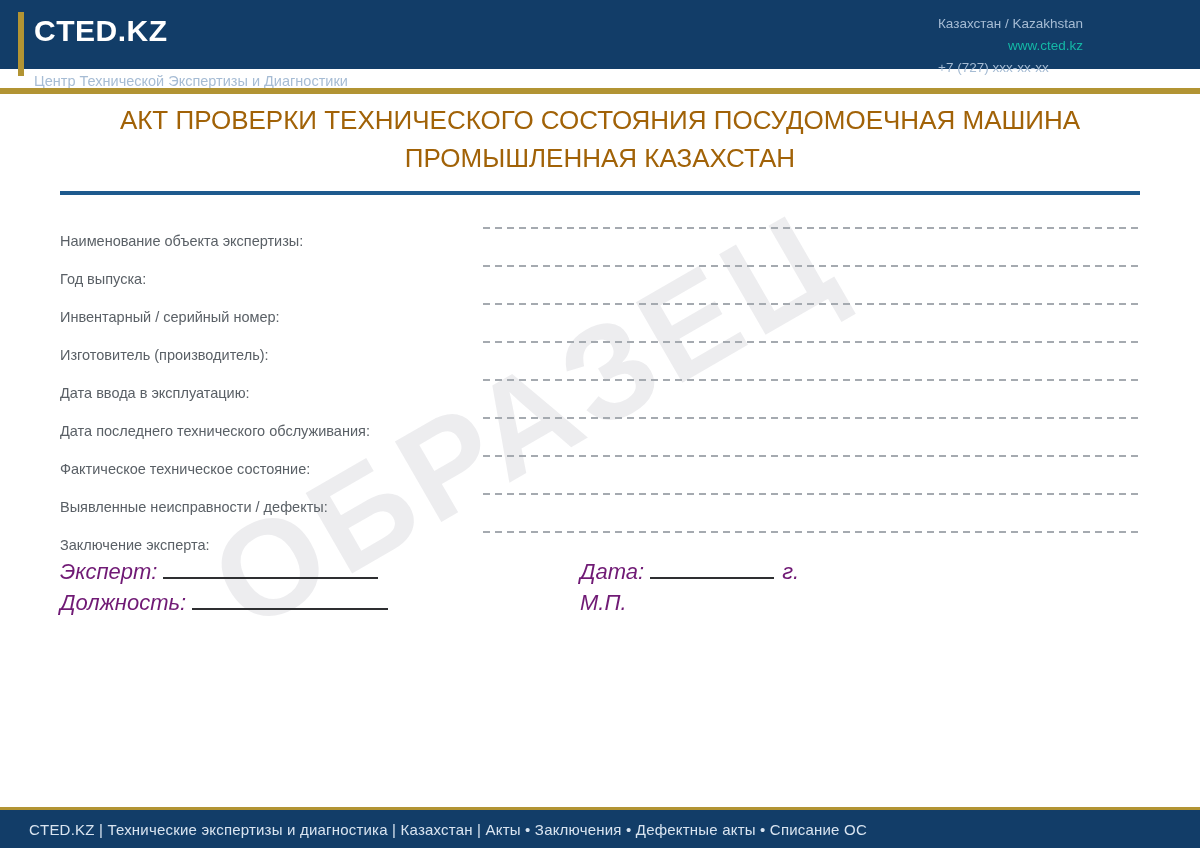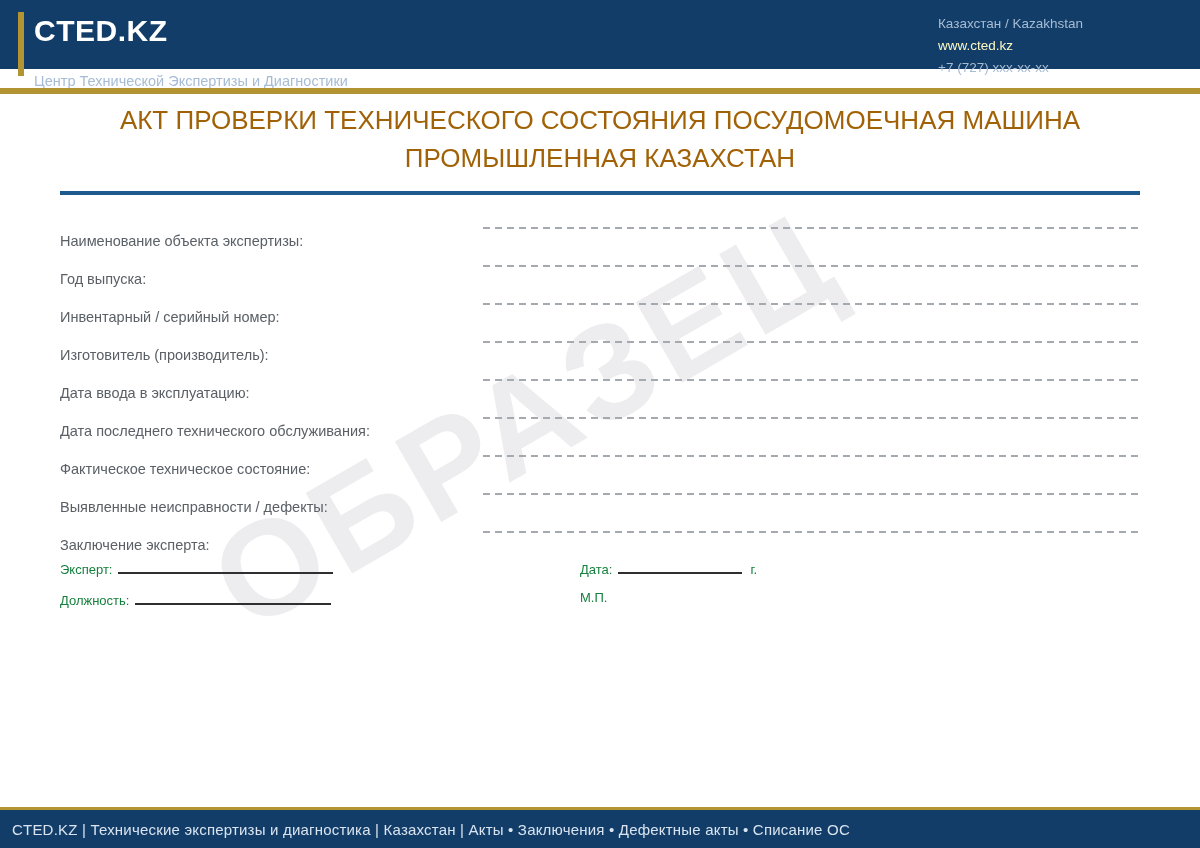--- a/index.html
+++ b/index.html
@@ -25,21 +25,21 @@
   .logo-accent { width: 6px; height: 64px; background: #B29433; margin-right: 10px; }
   .logo-text {
     color: #ffffff; font-size: 30px; font-weight: 700; line-height: 1;
     letter-spacing: 0.5px; margin-top: 4px;
   }
   .logo-tagline { color: #A6BCD4; font-size: 14.5px; margin-top: 27px; }
   .header-contact {
     position: absolute; left: 938px; top: 13px;
     font-size: 13.5px; line-height: 22px; color: #A6BCD4;
   }
-  .header-website { color: #fef9c3; text-decoration: none; display: block; }
+  .header-website { color: #14b8a6; text-decoration: none; display: block; text-align: right; }
 
   
   .doc-body {
     position: absolute; left: 60px; top: 94px; width: 1080px; z-index: 1;
   }
   .doc-title {
     margin-top: 7px; text-align: center;
     color: #a16207; font-size: 26px; line-height: 38px; font-weight: 400;
   }
   .rule-blue { margin-top: 14px; height: 4px; background: #1E5A8E; }
@@ -47,21 +47,21 @@
   .fields { margin-top: 10px; }
   .frow { position: relative; height: 38px; }
   .flabel { position: absolute; left: 0; top: 3px; font-size: 14.5px; color: #5A6066; margin-top: 25px; }
   .fline {
     position: absolute; left: 423px; right: 0; top: 22px; height: 2px;
     background: repeating-linear-gradient(90deg, #A5AAB0 0 7px, transparent 7px 12px);
   }
 
   
   .sig { margin-top: 12px; }
-  .sig-row { position: relative; height: 31px; font-size: 13px; color: #15803d; }
+  .sig-row { position: relative; height: 31px; font-size: 22px; color: #701a75; font-style: italic; }
   .sig-right { position: absolute; left: 520px; top: 0; }
   .sig-line {
     display: inline-block; height: 13px; margin-left: 6px;
     border-bottom: 2px solid #2E2F31; vertical-align: baseline;
   }
   .w-expert { width: 215px; }
   .w-position { width: 196px; }
   .w-date { width: 124px; margin-right: 8px; }
 
   
@@ -71,21 +71,21 @@
     font-size: 135px; font-weight: 700; letter-spacing: 6px;
     color: rgba(52, 58, 78, 0.09); white-space: nowrap;
     pointer-events: none; user-select: none;
   }
 
   
   .footer-gold { position: absolute; left: 0; top: 807px; width: 100%; height: 3px; background: #B29433; }
   .footer {
     position: absolute; left: 0; top: 810px; width: 100%; height: 38px;
     background: #123D68; display: flex; align-items: center;
-    box-sizing: border-box; padding-left: 12px;
+    box-sizing: border-box; padding-left: 29px;
   }
   .footer-text { color: #D9E4F0; font-size: 15px; letter-spacing: 0.2px; }
 </style>
 </head>
 <body>
 
 <div class="page">
 
   <div class="header">
     <div class="logo-block">

